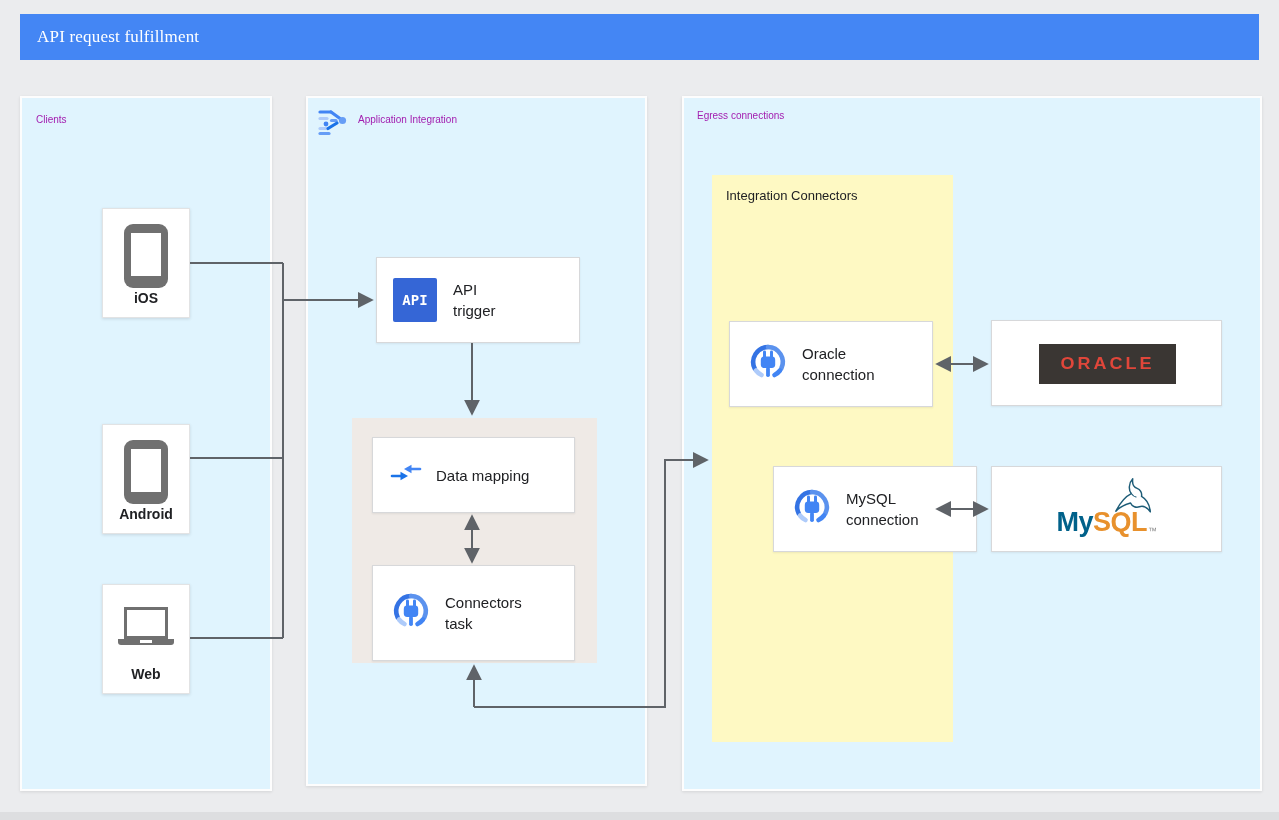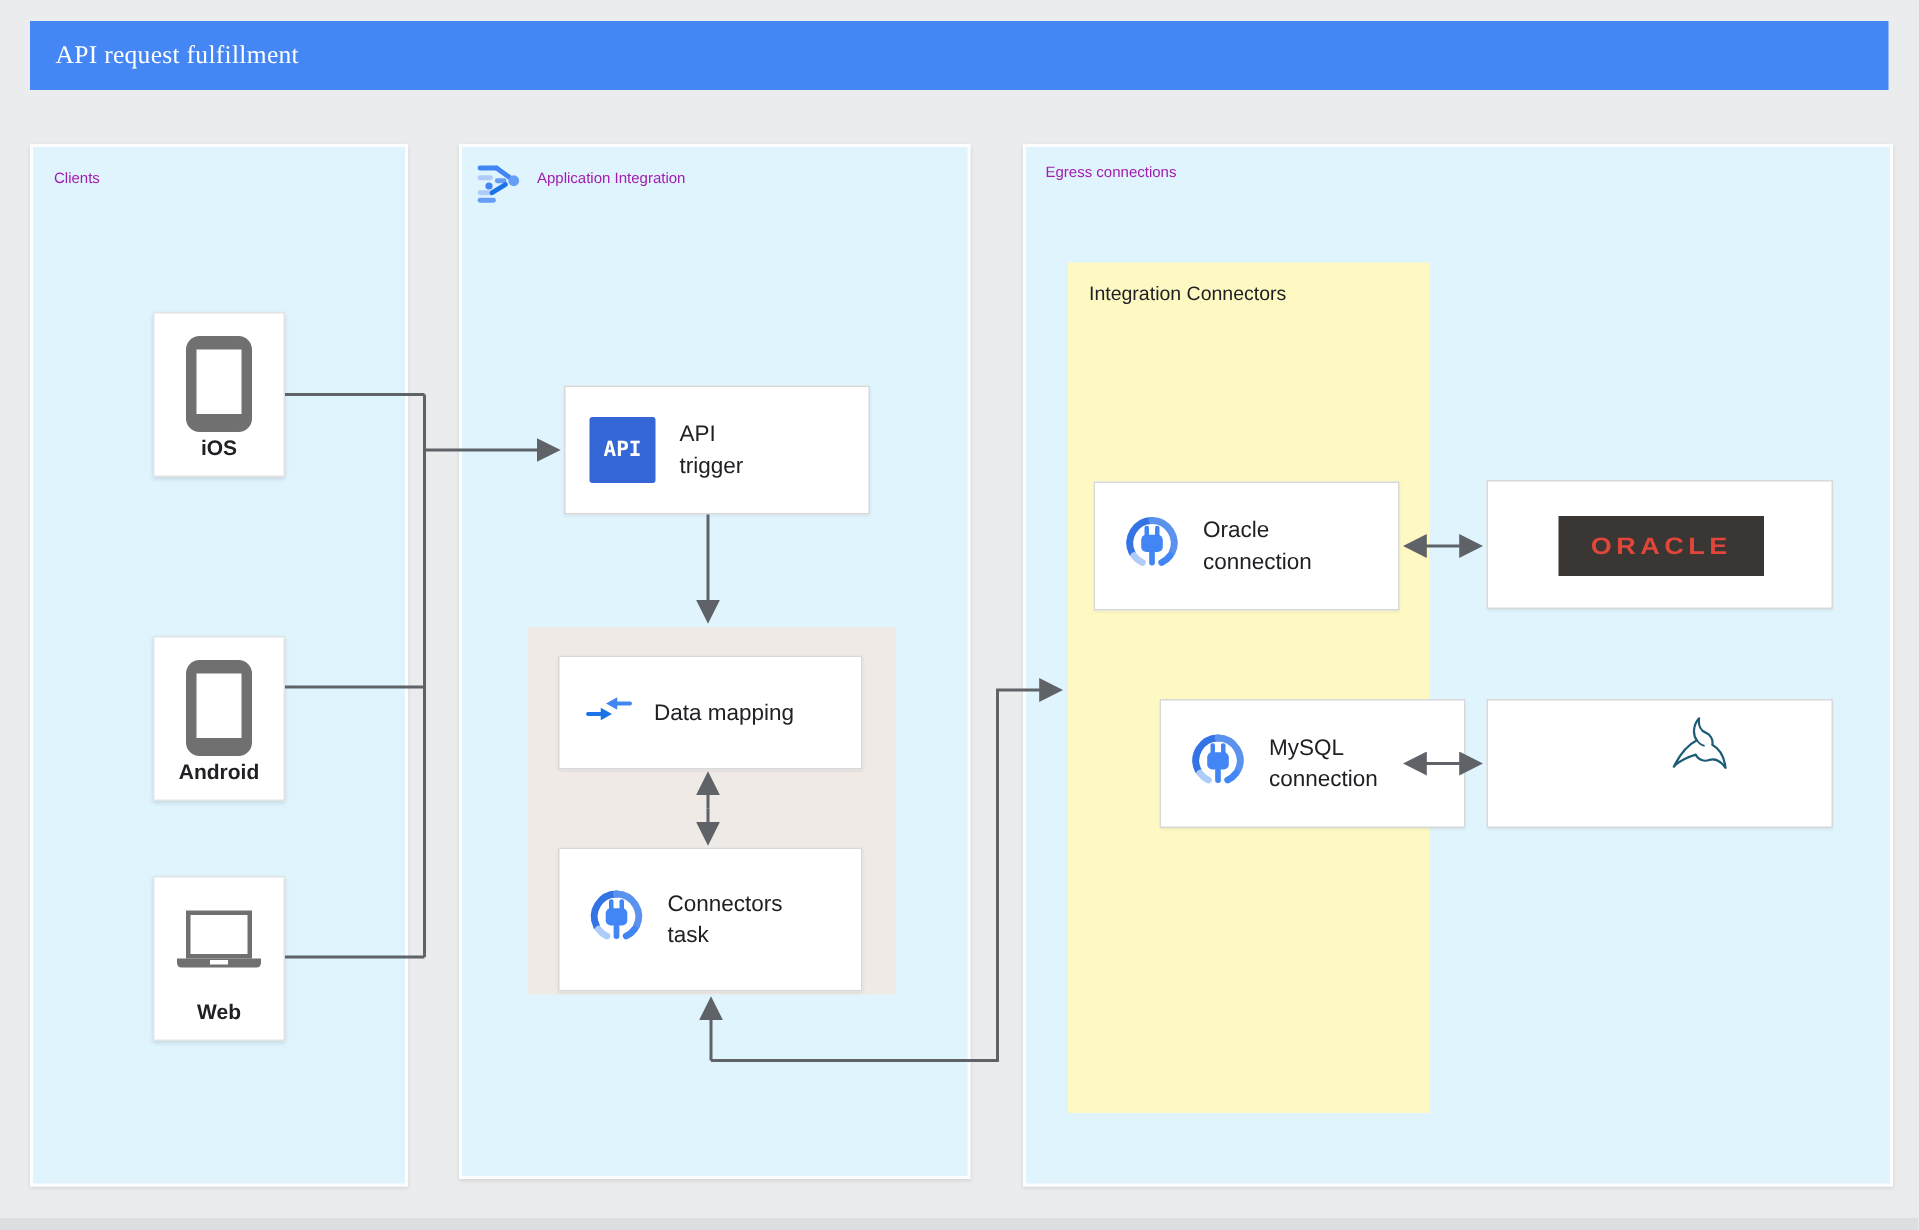--- a/index.html
+++ b/index.html
@@ -220,20 +220,23 @@
     </div>
   </div>
 
   <div class="node-plain node-mysql-logo">
     <span class="dolphin">
       <svg width="44" height="46" viewBox="0 0 60 60">
         <path d="M8,52 C14,40 21,32 29,28 C25,23 25.5,14 31,8 C30,15 33,19.5 37,21 C41,22.5 44,27 43,32 C50,36 54,43 55,53 C50,46 45,44 40,46 C36,47.5 30,46 28,41 C20,43.5 13,46.5 8,52 Z" fill="#FFFFFF" stroke="#1D5C77" stroke-width="2" stroke-linejoin="round"></path>
         <path d="M29,28 C31,31 33,32.5 36,33" fill="none" stroke="#1D5C77" stroke-width="1.6"></path>
       </svg>
     </span>
+    <div class="mysql-wordmark">
+      <span class="mysql-my">My</span><span class="mysql-sql">SQL</span><span class="mysql-tm">™</span>
+    </div>
   </div>
 
   <svg class="arrows">
     <defs>
       <marker id="ah" markerWidth="8" markerHeight="8" viewBox="0 0 10 10" refX="7" refY="5" orient="auto">
         <path d="M0,0 L10,5 L0,10 Z" fill="#5F6368"></path>
       </marker>
     </defs>
     <g>
       <path class="conn" d="M190,263 H283"></path>

